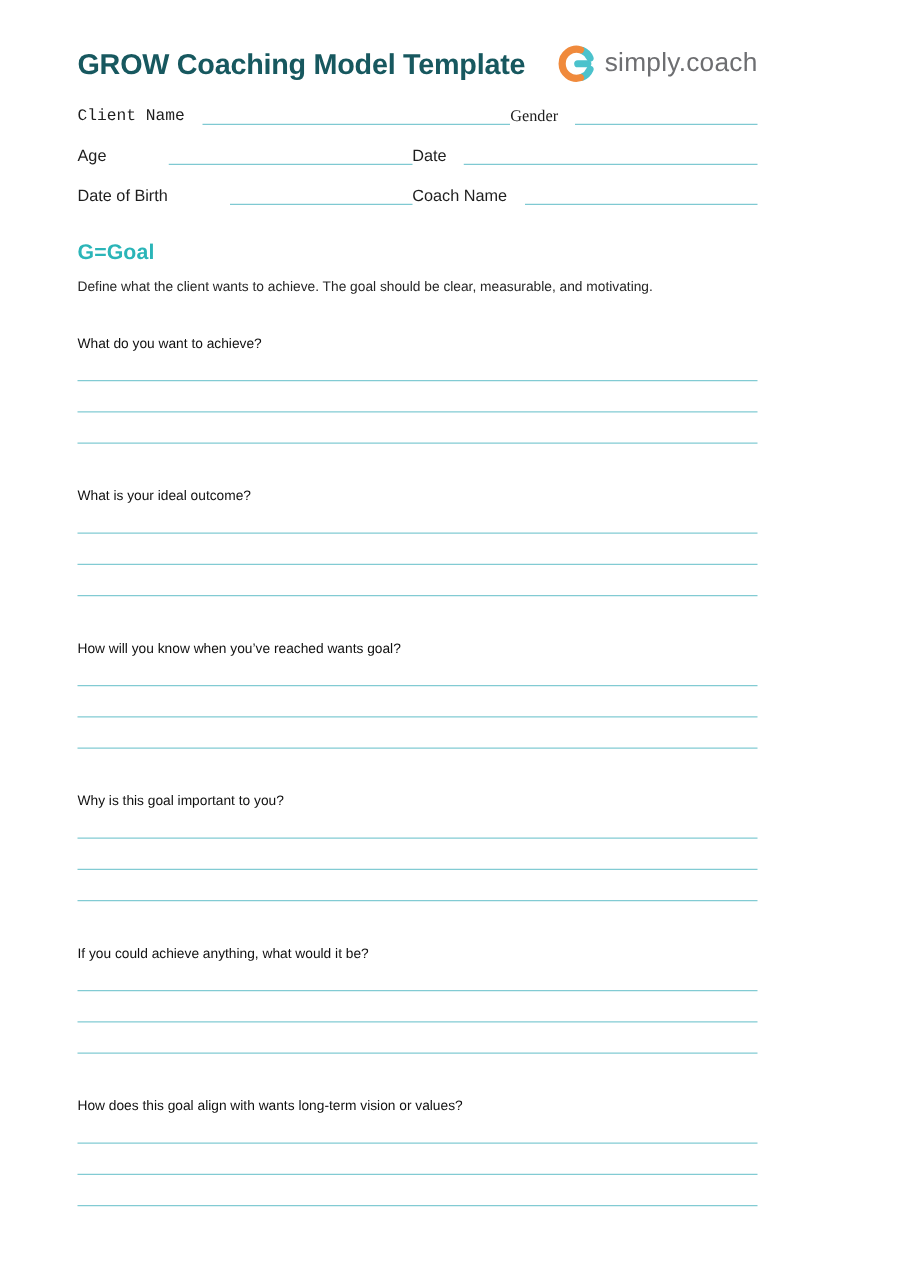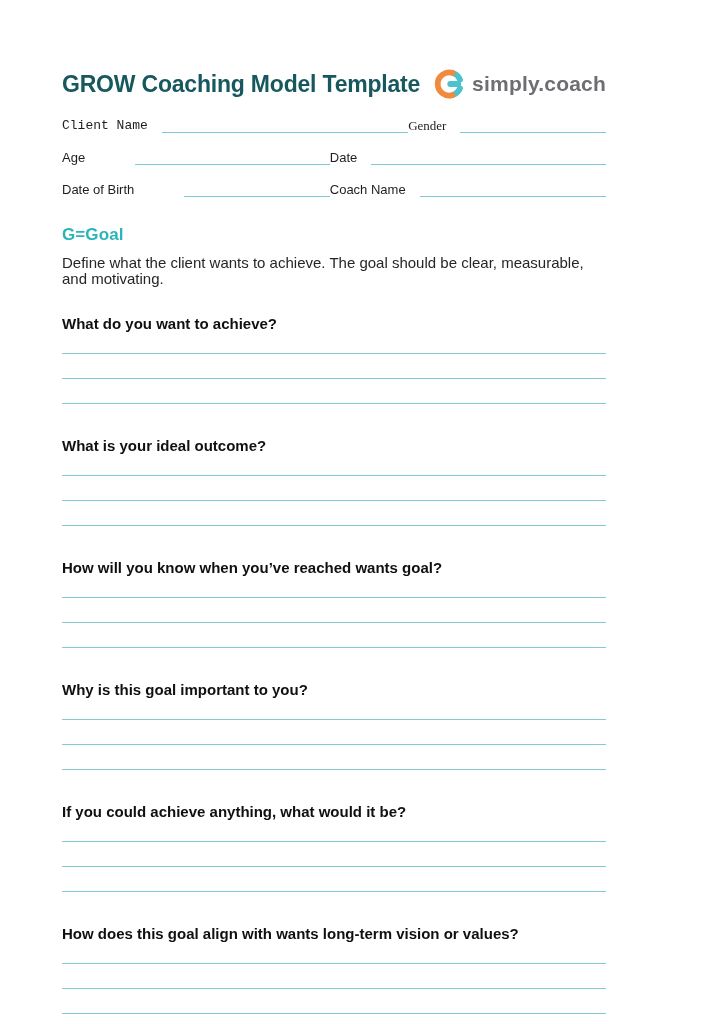--- a/index.html
+++ b/index.html
@@ -8,21 +8,21 @@
     width: 724px;
     height: 1024px;
     font-family: "Liberation Sans", sans-serif;
     color: #1e1e1e;
     overflow: hidden;
   }
   .page {
     width: 668px;
     height: 1024px;
     background: #ffffff;
-    padding: 65px 62px 0 62px;
+    padding: 32px 62px 0 62px;
   }
 
   
   .header {
     display: flex;
     justify-content: space-between;
     align-items: center;
     height: 38px;
   }
   .page-title {
@@ -34,21 +34,20 @@
   .brand {
     display: flex;
     align-items: center;
     gap: 8px;
   }
   .brand-icon { width: 32px; height: 32px; display: block; }
   .brand-name {
     font-size: 21px;
     color: #6D6E71;
     letter-spacing: 0.2px;
-    font-weight: bold;
   }
 
   
   .fields { margin-top: 14px; }
   .field-row {
     display: flex;
     justify-content: space-between;
     height: 32px;
     align-items: flex-start;
   }
@@ -77,31 +76,31 @@
   
   .section-heading {
     margin-top: 12px;
     font-size: 17px;
     font-weight: bold;
     color: #2BB5B8;
     letter-spacing: 0.1px;
   }
   .section-desc {
     margin-top: 10px;
-    font-size: 15px;
+    font-size: 11px;
     line-height: 16px;
     color: #262626;
   }
 
   
   .question-block { margin-top: 34px; }
   .question-block.first { margin-top: 29px; }
   .question-text {
-    font-size: 15px;
-    font-weight: bold;
+    font-size: 11px;
+    font-weight: normal;
     line-height: 16px;
     color: #101010;
   }
   .ans-line {
     height: 25px;
     border-bottom: 1px solid #82CBD3;
   }
   .ans-line.first { height: 22px; }
 </style>
 </head>

